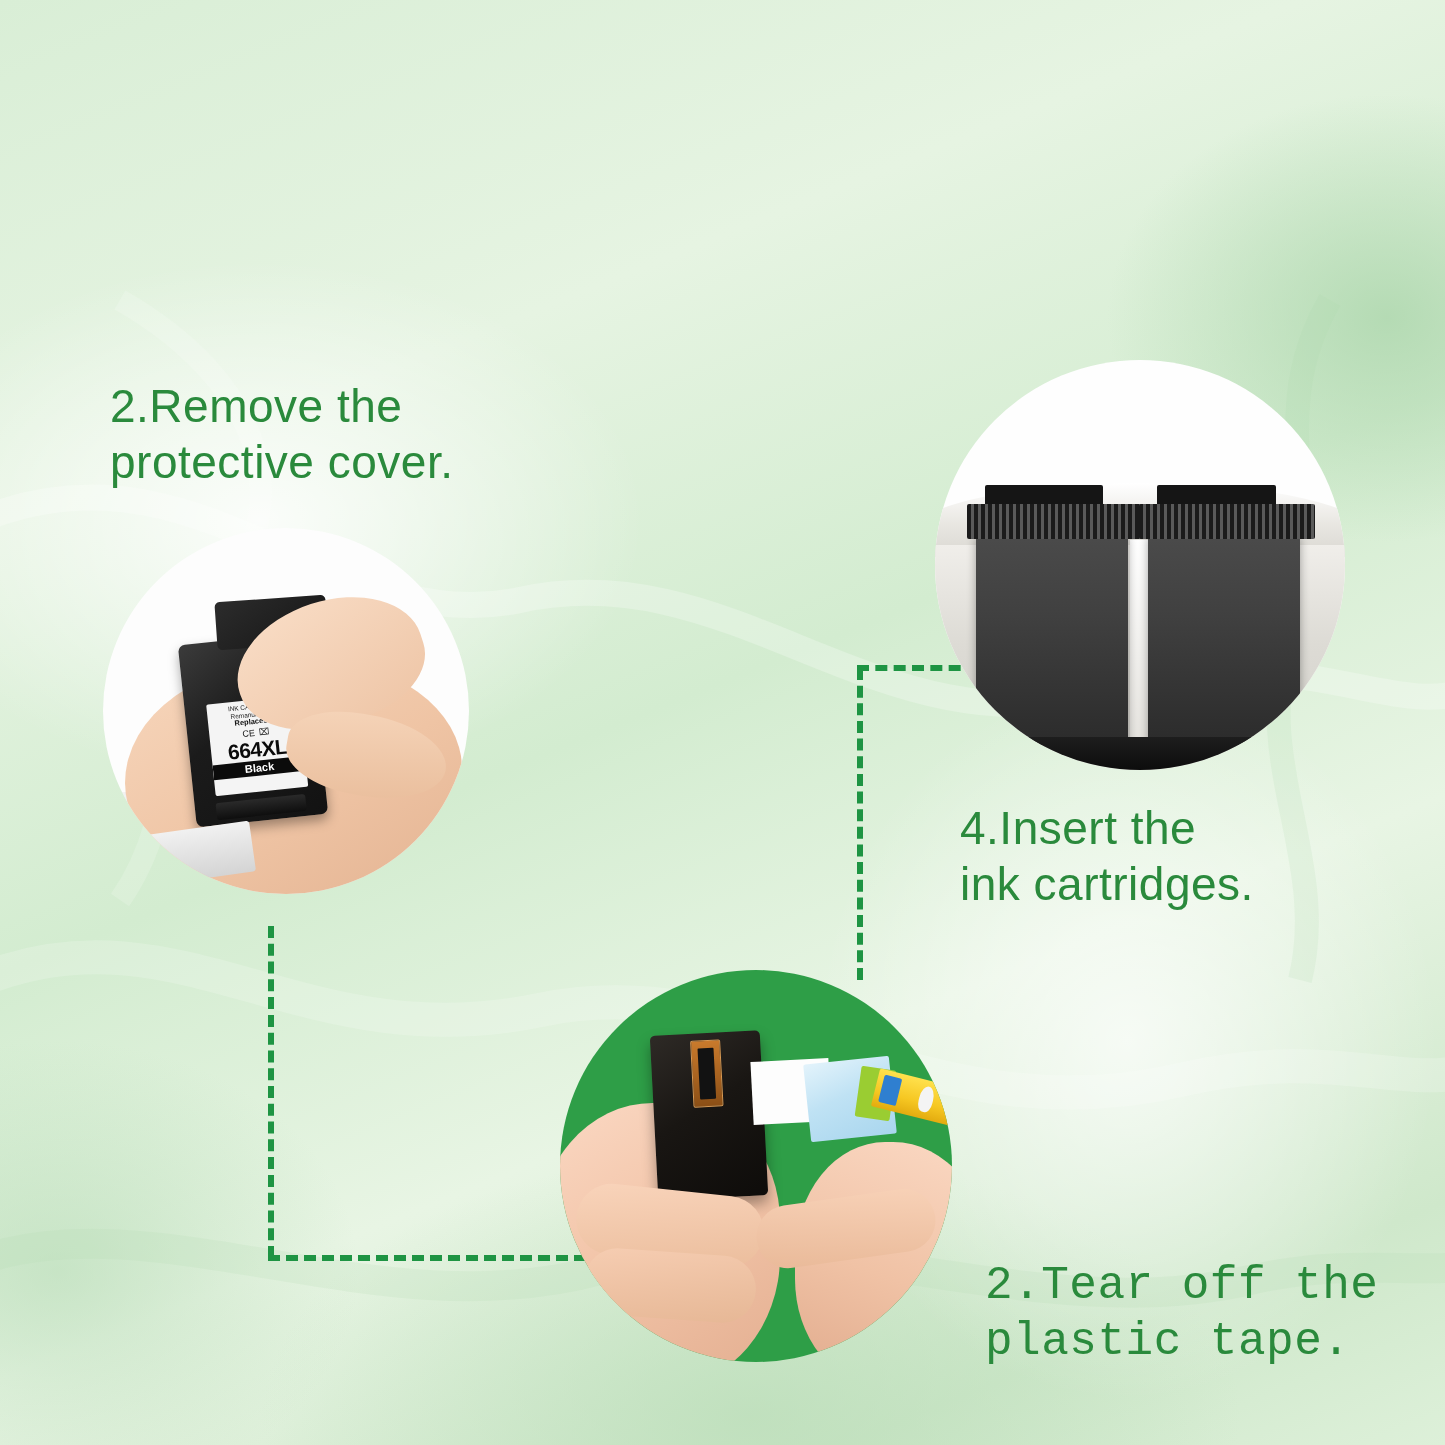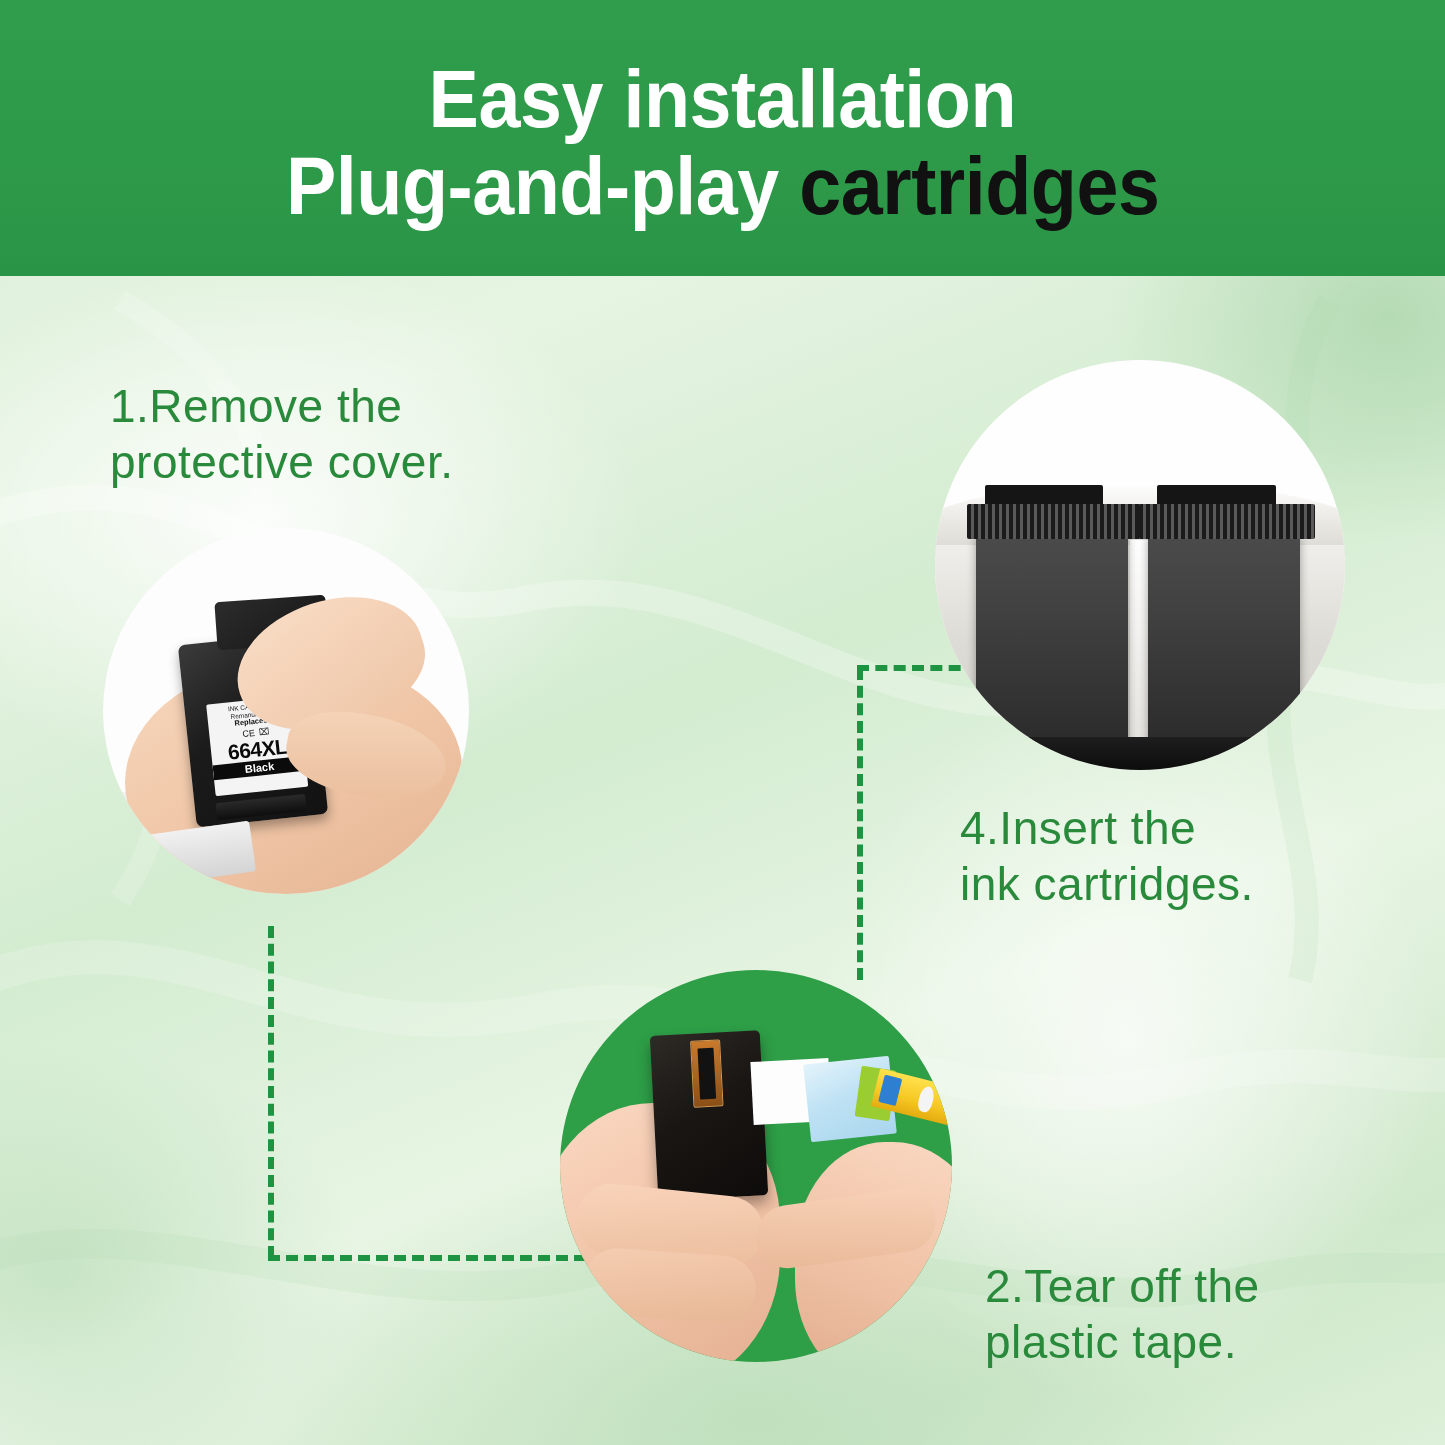--- a/index.html
+++ b/index.html
@@ -203,40 +203,36 @@
   .dash-v{width:0;border-left:6px dashed #1e9443;}
   .dash-h{height:0;border-top:6px dashed #1e9443;}
 
   
   .caption{
     position:absolute;color:#2a8a3c;font-size:46px;line-height:1.22;
     font-weight:400;letter-spacing:.5px;white-space:pre-line;
   }
   #cap1{left:110px;top:378px;}
   #cap3{left:960px;top:800px;}
-  #cap2{left:985px;top:1258px;}
+  #cap2{left:985px;top:1258px;font-family:Liberation Mono, monospace;}
 </style>
 </head>
 <body>
 
 <div id="page">
 
   <div class="bg"></div>
   <svg class="bg-veins" viewBox="0 0 1445 1445" preserveAspectRatio="none">
     <path d="M-20,520 C200,430 330,640 520,600 C740,552 880,760 1120,690 C1300,638 1390,720 1470,690" fill="none" stroke="#ffffff" stroke-opacity="0.55" stroke-width="26"></path>
     <path d="M-20,980 C180,900 300,1060 540,1010 C760,964 920,1140 1180,1080 C1330,1045 1400,1090 1470,1070" fill="none" stroke="#ffffff" stroke-opacity="0.40" stroke-width="34"></path>
     <path d="M-20,1260 C160,1200 380,1330 600,1270 C820,1212 1030,1330 1250,1280 C1350,1257 1420,1275 1470,1265" fill="none" stroke="#b6dcb4" stroke-opacity="0.45" stroke-width="30"></path>
     <path d="M120,300 C260,380 300,500 220,600 C150,690 190,800 120,900" fill="none" stroke="#ffffff" stroke-opacity="0.35" stroke-width="22"></path>
     <path d="M1330,300 C1260,420 1330,520 1290,640 C1250,760 1330,860 1300,980" fill="none" stroke="#a9d6a8" stroke-opacity="0.35" stroke-width="24"></path>
   </svg>
 
-  <div class="banner">
-    <div class="banner-line banner-line1">Easy installation</div>
-    <div class="banner-line banner-line2"><span>Plug-and-play</span><span>&nbsp;</span><span class="dark">cartridges</span></div>
-  </div>
 
   <div class="dash-v" id="conn1-v" style="left:268px;top:926px;height:332px;"></div>
   <div class="dash-h" id="conn1-h" style="left:268px;top:1255px;width:318px;"></div>
 
   <div class="dash-v" id="conn2-v" style="left:857px;top:668px;height:312px;"></div>
   <div class="dash-h" id="conn2-h" style="left:857px;top:665px;width:122px;"></div>
 
   <div class="circle" id="circle1">
     <div class="shadow-floor"></div>
     <div class="c1-hand c1-palm"></div>
@@ -289,20 +285,20 @@
     <div class="c2-tape-green"></div>
     <div class="c2-tape-yellow">
       <span class="ic1"></span>
       <span class="ic2"></span>
 
     </div>
     <div class="c2-handR"></div>
     <div class="c2-handR-f1"></div>
   </div>
 
-  <div class="caption" id="cap1">1.Remove the
+  <div class="caption" id="cap1">2.Remove the
 protective cover.</div>
   <div class="caption" id="cap3">4.Insert the
 ink cartridges.</div>
   <div class="caption" id="cap2">2.Tear off the
 plastic tape.</div>
 
 </div>
 
 </body></html>

